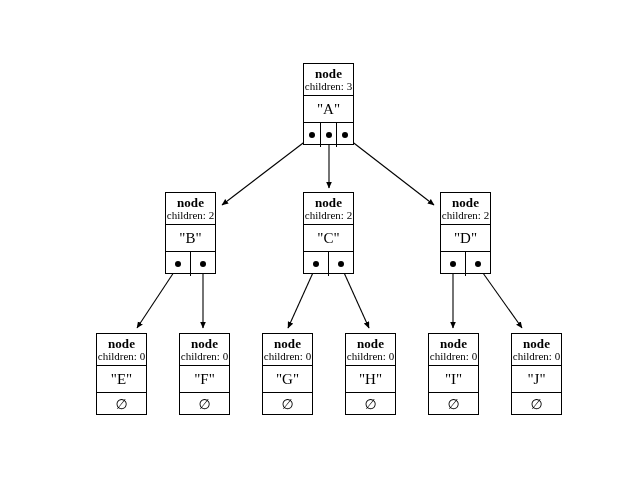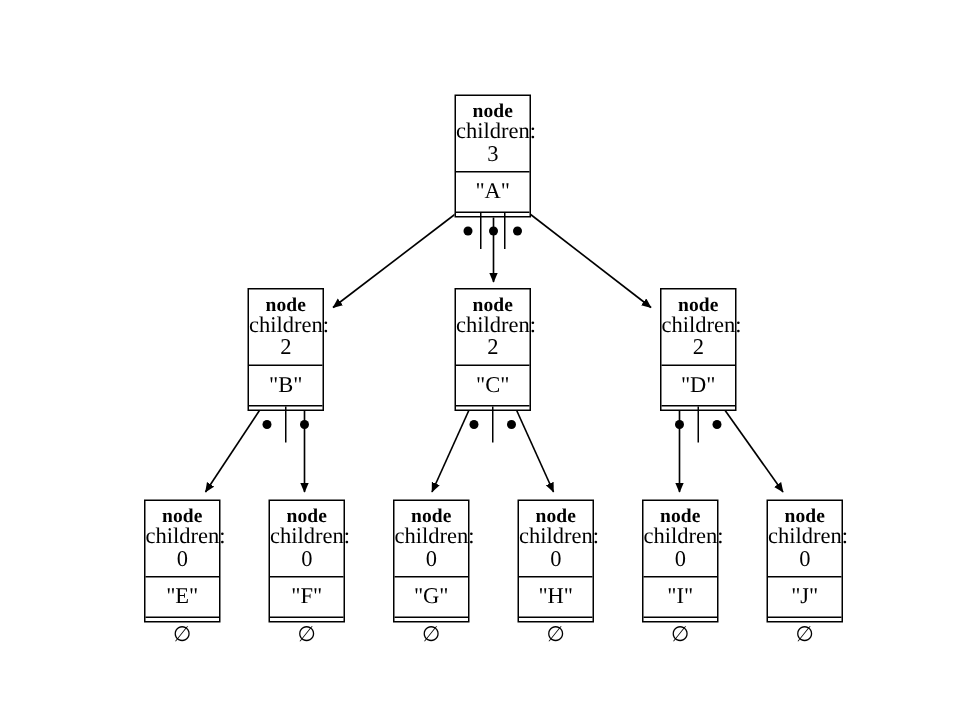--- a/index.html
+++ b/index.html
@@ -39,21 +39,21 @@
   }
   .row-header .title {
     font-weight: bold;
     font-size: 13px;
     letter-spacing: 0.1px;
     display: block;
     margin-bottom: 1px;
   }
   .row-header .children {
     font-weight: normal;
-    font-size: 15px;
+    font-size: 11px;
     display: block;
   }
   .row-value {
     box-sizing: border-box;
     border-bottom: 1.2px solid #000000;
     text-align: center;
     font-size: 15px;
     height: 27px;
     line-height: 27px;
   }

